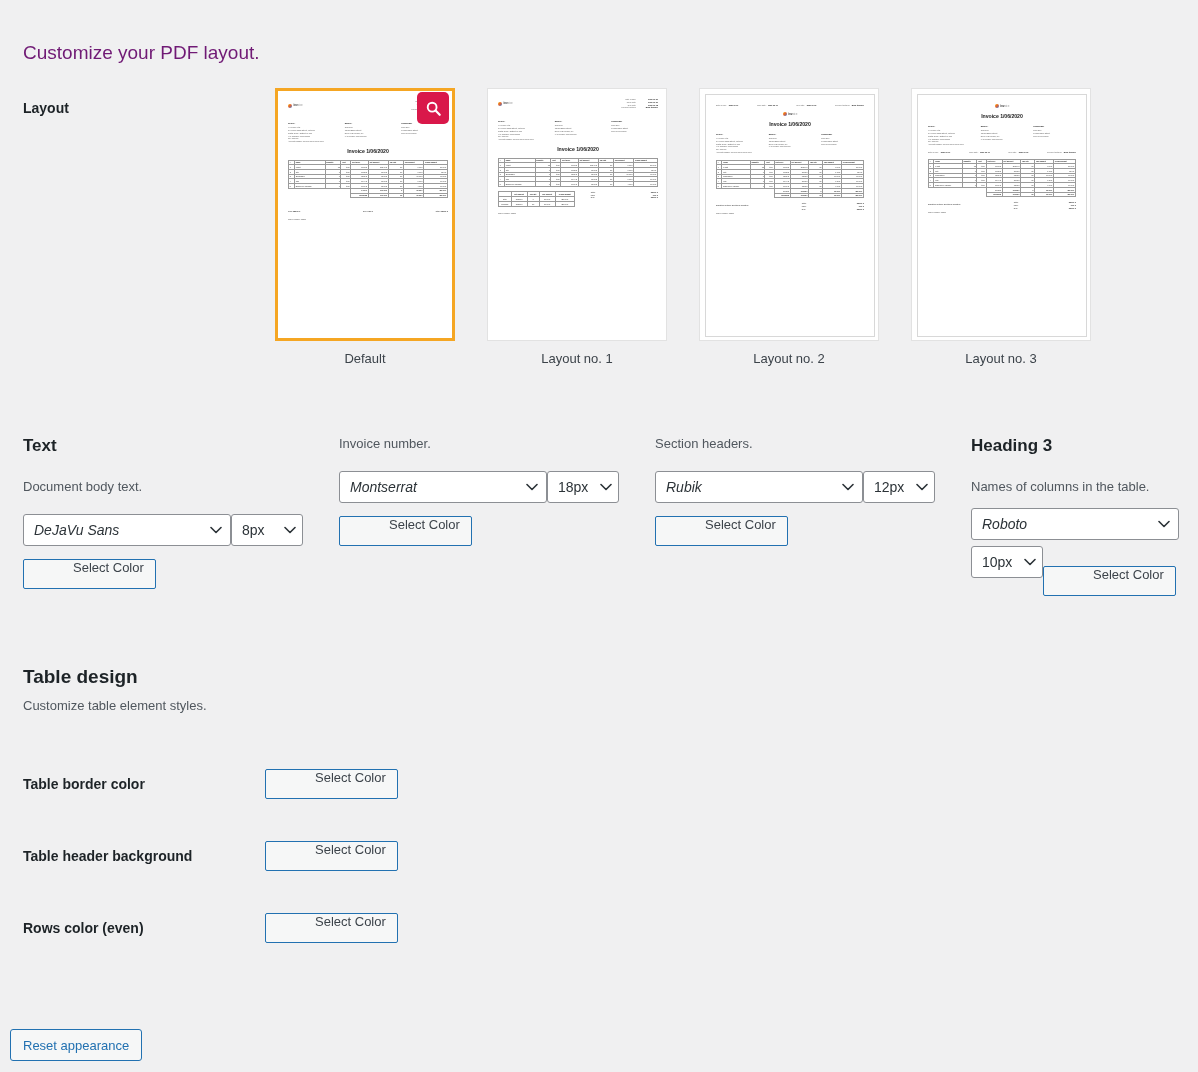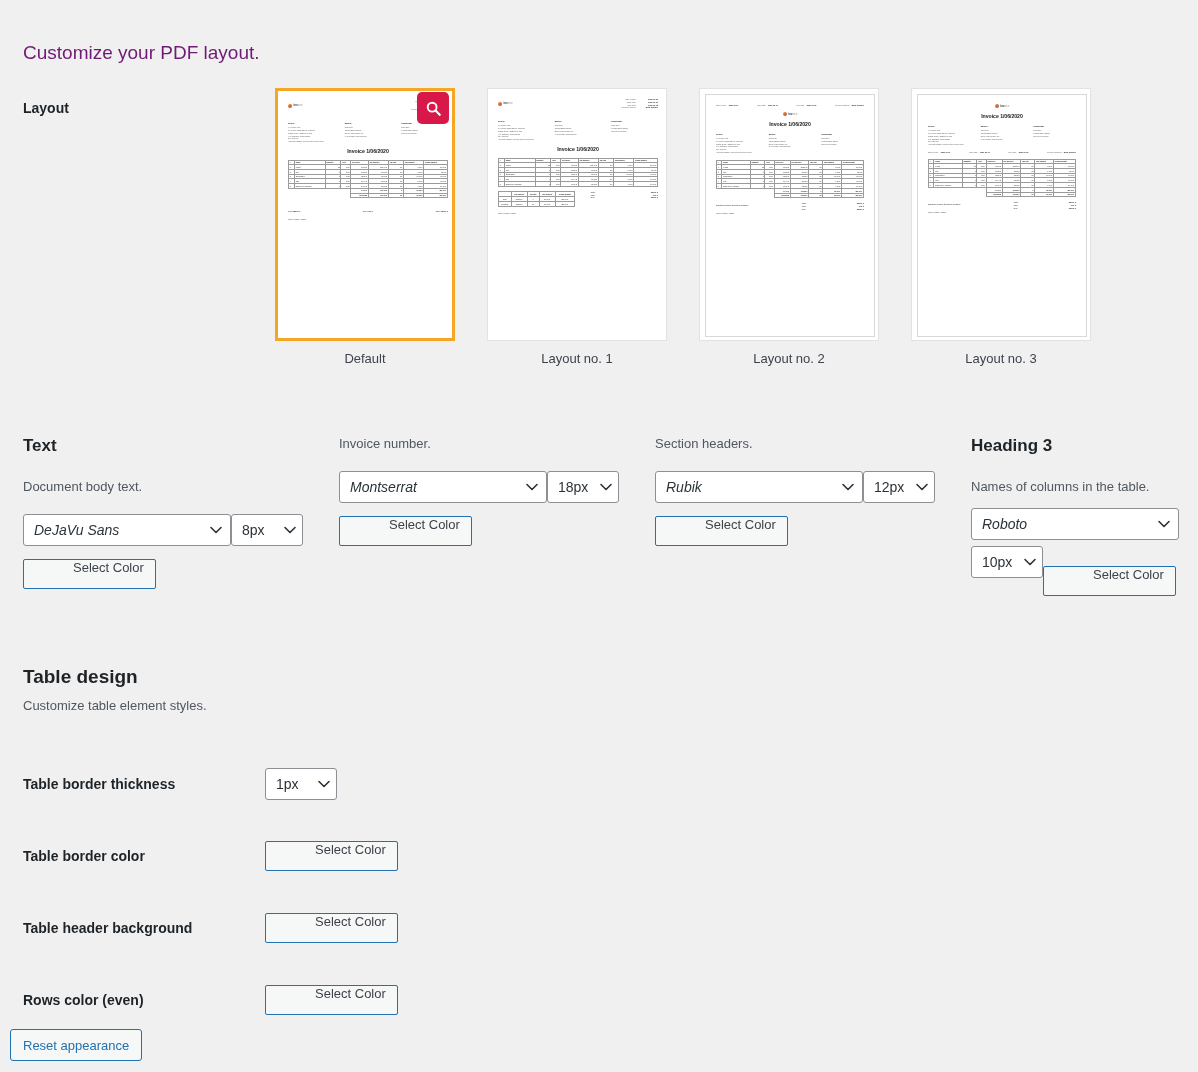--- a/index.html
+++ b/index.html
@@ -941,28 +941,20 @@
           </svg></div><div class="color-btn">
           <span class="swatch" style="background:#ffffff"></span>
           <span class="cbl">Select Color</span>
         </div></div>
     </div>
 
   <div class="td-title">Table design</div>
   <div class="td-desc">Customize table element styles.</div>
   <div class="td-rows" id="td-rows">
       <div class="td-row">
-        <div class="lbl">Table border thickness</div>
-        <div class="ctl">
-          <div class="sel-wrap sel-size"><select class="wp-select"><option selected="">1px</option><option>2px</option><option>3px</option></select><svg class="chev" viewBox="0 0 12 8">
-              <path d="M1 1.5 L6 6.5 L11 1.5" fill="none" stroke="#2c3338" stroke-width="1.6" stroke-linecap="round" stroke-linejoin="round"></path>
-            </svg></div>
-        </div>
-      </div>
-      <div class="td-row">
         <div class="lbl">Table border color</div>
         <div class="ctl">
           <div class="color-btn">
             <span class="swatch" style="background:#000000"></span>
             <span class="cbl">Select Color</span>
           </div>
         </div>
       </div>
       <div class="td-row">
         <div class="lbl">Table header background</div>

